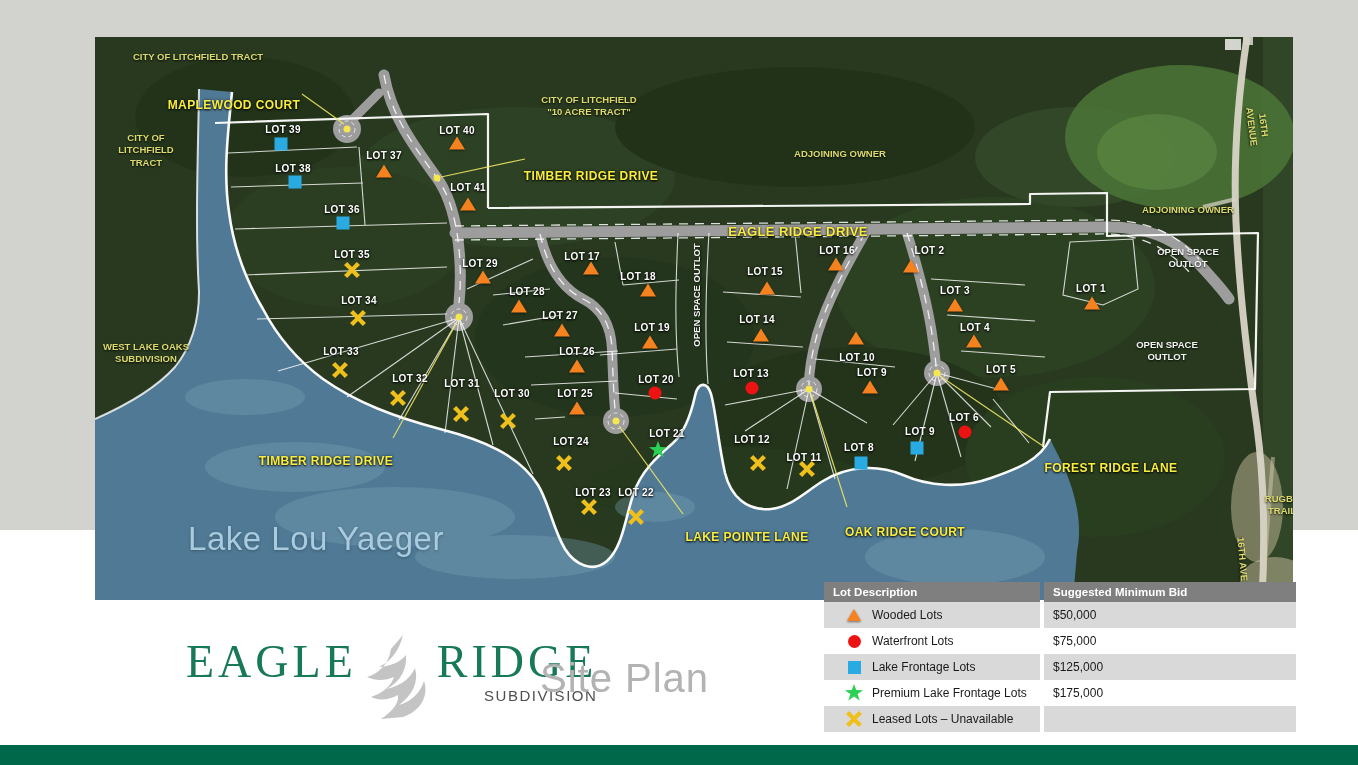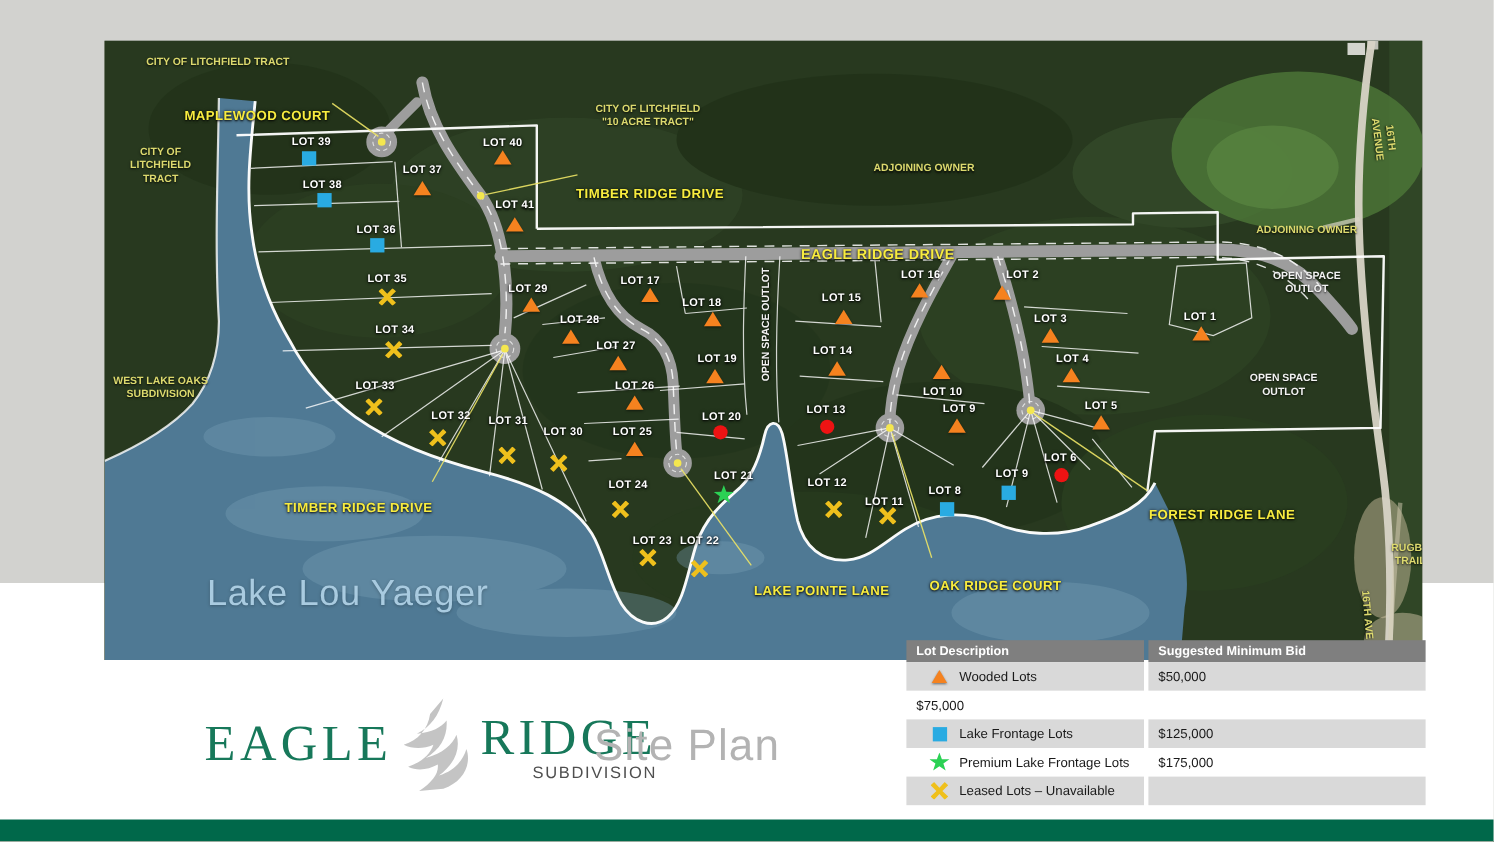--- a/index.html
+++ b/index.html
@@ -45,21 +45,21 @@
   .legend-row .cell{display:flex;align-items:center;font-size:12px;color:#1a1a1a;box-sizing:border-box;}
   .legend-row.alt .cell{background:#D9D9D9;}
   .legend-row:not(.alt) .cell{background:#FFFFFF;}
   .lcell{padding-left:12px;}
   .bcell{padding-left:9px;}
   .legend-ic-wrap{width:36px;display:flex;justify-content:center;align-items:center;flex:none;}
   .legend .m{position:static;transform:none;}
   .legend .m.wooded{border-left-width:7px;border-right-width:7px;border-bottom-width:12px;}
 
   
-  .branding{position:absolute;left:186px;top:633px;display:flex;align-items:center;}
+  .branding{position:absolute;left:186px;top:633px;display:flex;align-items:flex-start;}
   .logo-word{font-family:"Liberation Serif",serif;font-size:46px;line-height:1.25;color:#17785A;
              letter-spacing:4px;font-weight:normal;}
   .eagle-svg{margin:0 -8px 0 -4px;}
   .ridge-block{display:flex;flex-direction:column;}
   .logo-sub{font-size:15px;color:#4F4F4F;letter-spacing:1.5px;margin-top:-4px;align-self:flex-end;}
   .site-plan-title{position:absolute;left:540px;top:656px;font-size:40px;color:#B3B3B3;letter-spacing:1px;}
 </style>
 </head>
 <body>
 
@@ -333,20 +333,26 @@
         <div class="legend-row alt">
           <div class="cell c1 lcell">
             <span class="legend-ic-wrap">
               <span class="m wooded"></span>
             </span>
             <span>Wooded Lots</span>
           </div>
           <div class="cell c2 bcell">$50,000</div>
         </div>
         <div class="legend-row">
+          <div class="cell c1 lcell">
+            <span class="legend-ic-wrap">
+              <span class="m waterfront"></span>
+            </span>
+            <span>Waterfront Lots</span>
+          </div>
           <div class="cell c2 bcell">$75,000</div>
         </div>
         <div class="legend-row alt">
           <div class="cell c1 lcell">
             <span class="legend-ic-wrap">
               <span class="m lake-frontage"></span>
             </span>
             <span>Lake Frontage Lots</span>
           </div>
           <div class="cell c2 bcell">$125,000</div>

